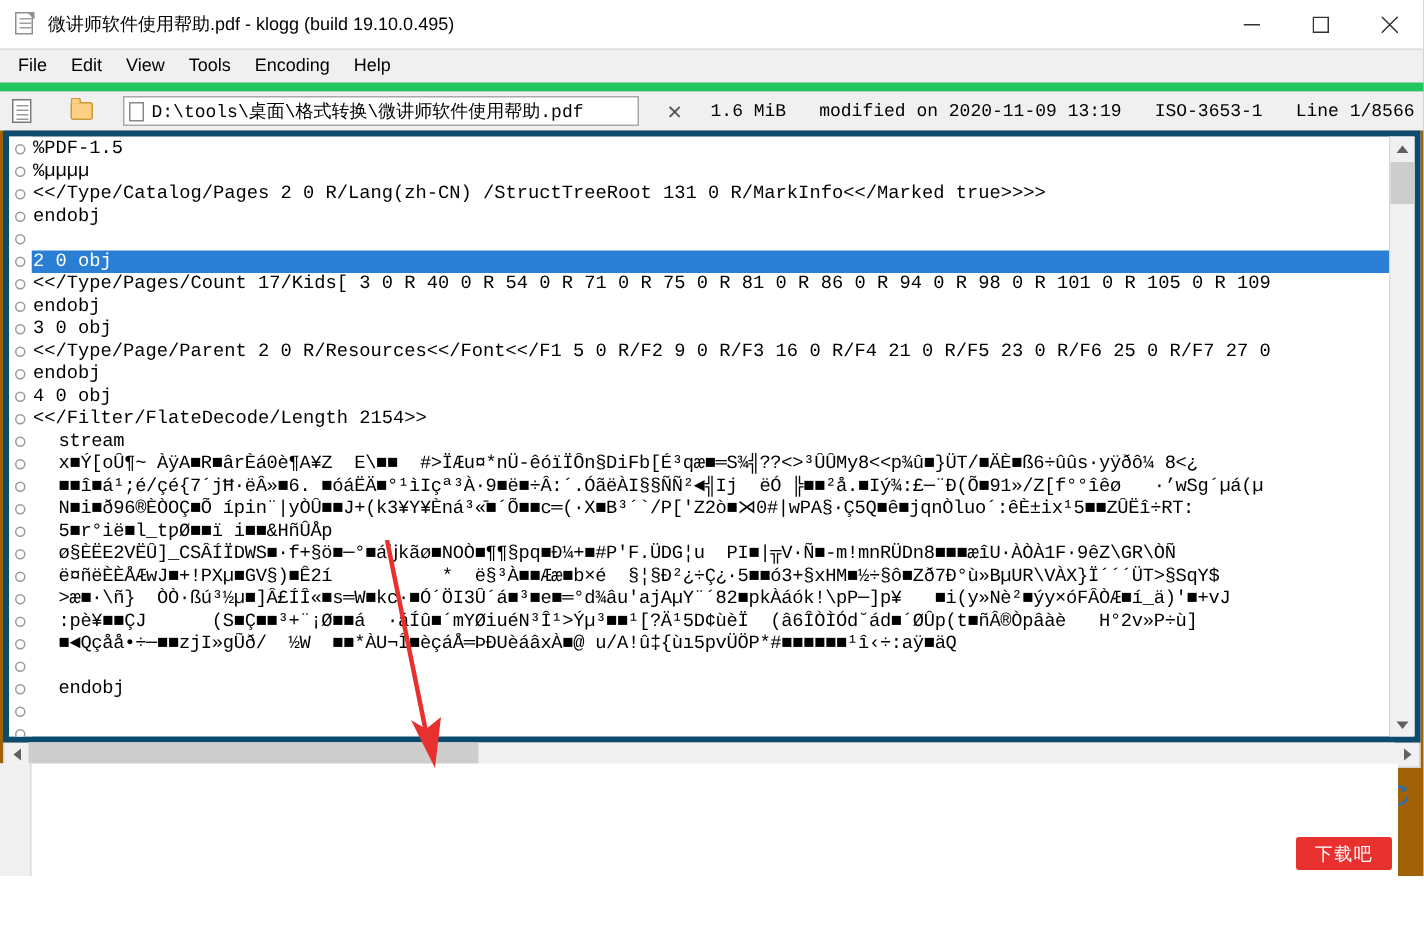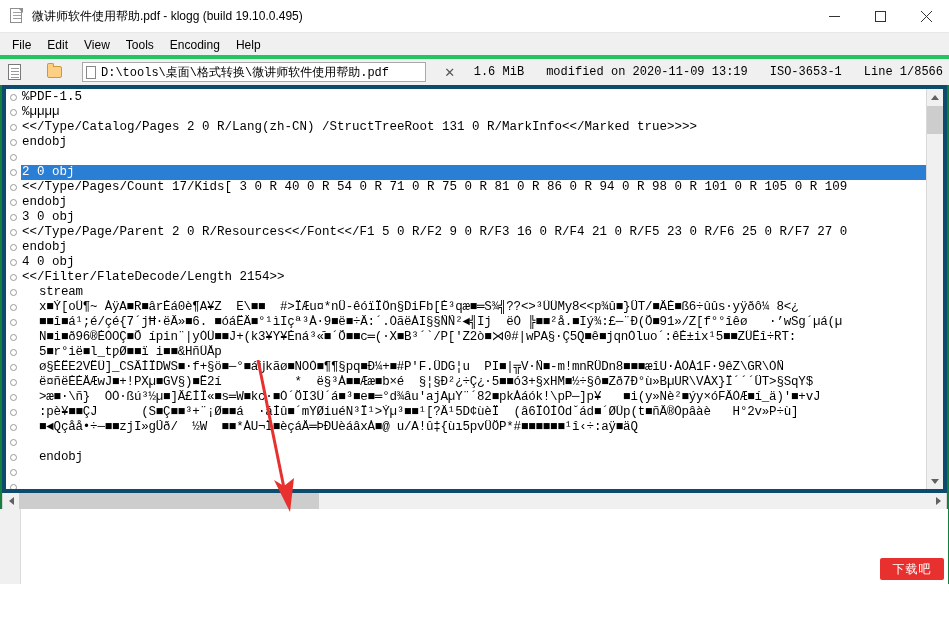--- a/index.html
+++ b/index.html
@@ -11,21 +11,21 @@
     width: 949px;
     height: 622px;
     font-family: "Liberation Sans", sans-serif;
     font-size: 12px;
     overflow: hidden;
   }
   .app {
     position: relative;
     width: 949px;
     height: 584px;
-    background: #15803d;
+    background: #a16207;
     box-sizing: border-box;
   }
   
   .titlebar {
     height: 32px;
     background: #ffffff;
     display: flex;
     align-items: center;
     border-bottom: 1px solid #e8e8e8;
   }
@@ -80,23 +80,23 @@
     justify-content: center;
     color: #333;
   }
   .win-btn svg { display: block; }
 
   
   .menubar {
     height: 22px;
     background: #f0f0f0;
     display: flex;
-    align-items: flex-end;
+    align-items: flex-start;
     padding-left: 4px;
-    border-bottom: 4px solid #22c55e;
+    border-bottom: 6px solid #22c55e;
   }
   .menu-item {
     font-size: 12px;
     color: #000;
     padding: 3px 8px;
     white-space: nowrap;
   }
 
   
   .toolbar {
@@ -393,21 +393,21 @@
     height: 24px;
     display: flex;
     align-items: center;
     justify-content: center;
   }
 
   
   .bottom {
     position: absolute;
     left: 0;
-    right: 1px;
+    right: 17px;
     bottom: 0;
     height: 75px;
     background: #ffffff;
   }
   .bottom-left-panel {
     position: absolute;
     left: 0; top: 0;
     width: 20px; height: 75px;
     background: #f0f0f0;
     border-right: 1px solid #dcdcdc;

